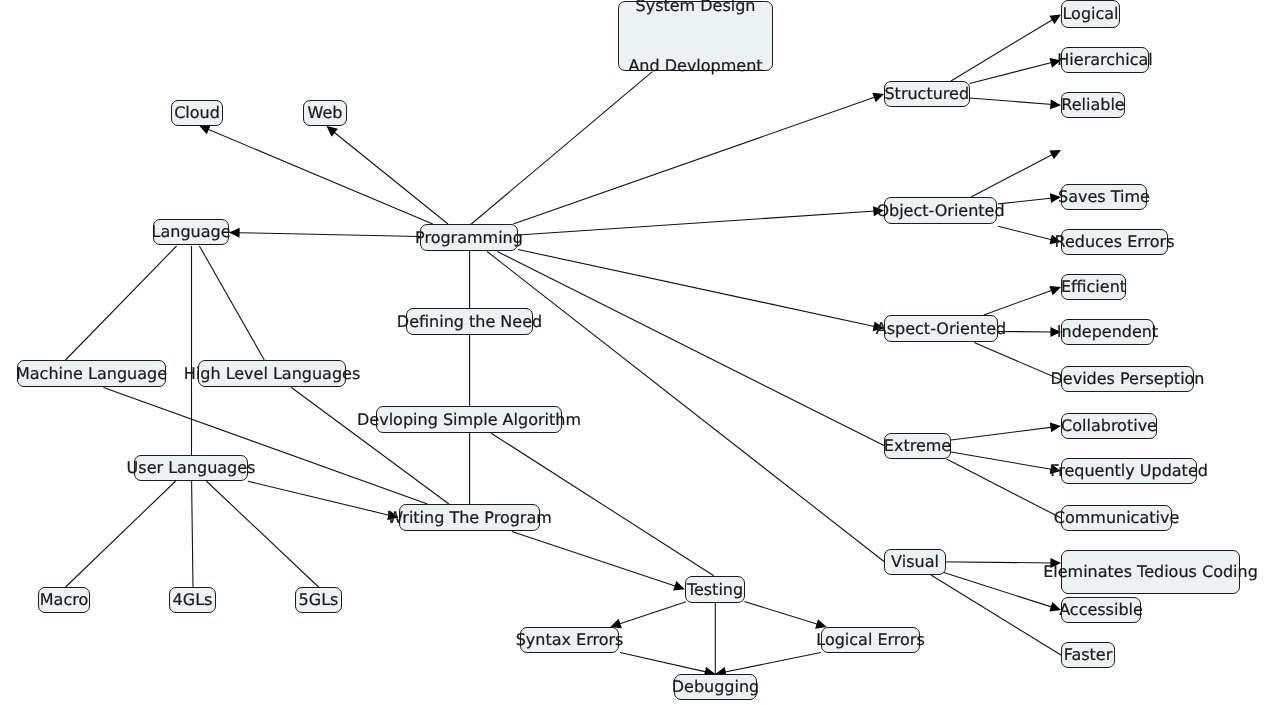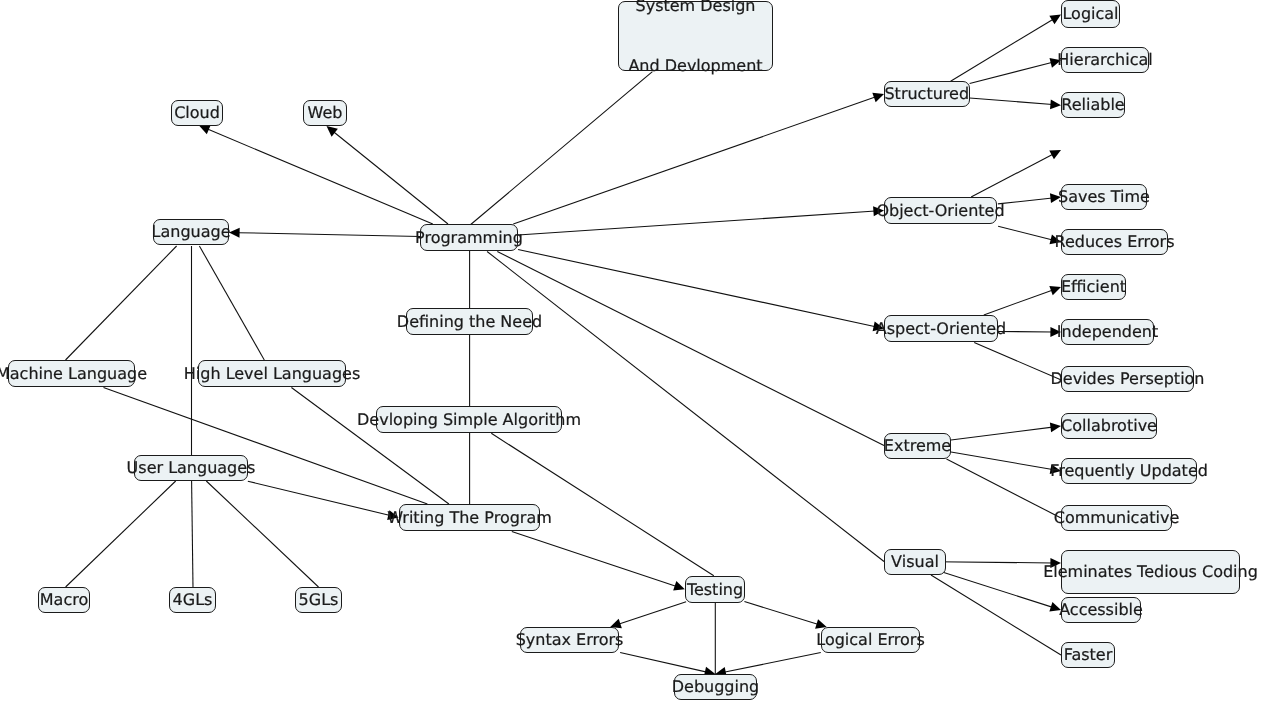--- a/index.html
+++ b/index.html
@@ -101,21 +101,21 @@
     </div>
   <div class="node" style="left:303px;top:100px;width:44px;height:26px">
       <span class="nl">Web</span>
     </div>
   <div class="node" style="left:153px;top:219px;width:76px;height:26px">
       <span class="nl">Language</span>
     </div>
   <div class="node" style="left:420px;top:224px;width:98px;height:27px">
       <span class="nl">Programming</span>
     </div>
-  <div class="node" style="left:8px;top:360px;width:127px;height:27px">
+  <div class="node" style="left:17px;top:360px;width:149px;height:27px">
       <span class="nl">Machine Language</span>
     </div>
   <div class="node" style="left:198px;top:360px;width:148px;height:27px">
       <span class="nl">High Level Languages</span>
     </div>
   <div class="node" style="left:134px;top:455px;width:114px;height:26px">
       <span class="nl">User Languages</span>
     </div>
   <div class="node" style="left:38px;top:587px;width:52px;height:26px">
       <span class="nl">Macro</span>

